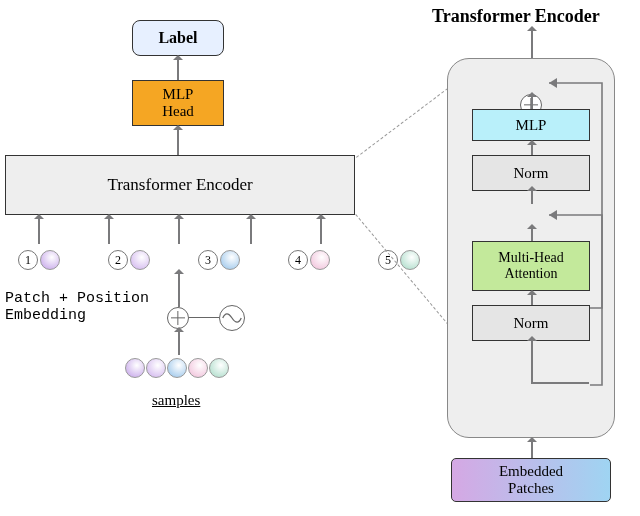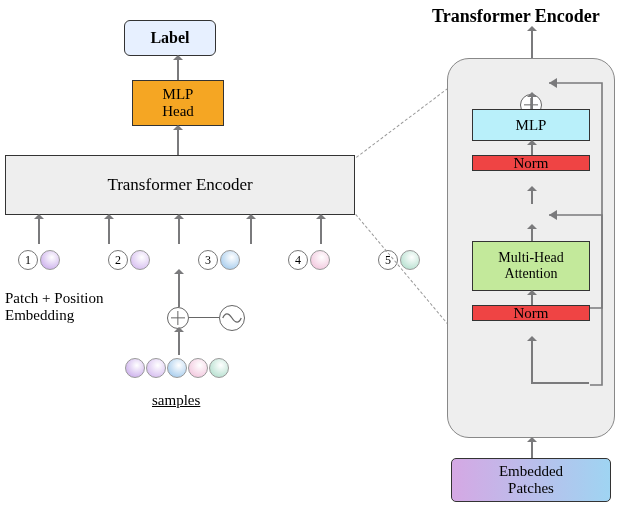--- a/index.html
+++ b/index.html
@@ -42,21 +42,21 @@
   }
 
   
   .detail-panel {
     width: 168px; height: 380px;
     background: #eee;
     border: 1px solid #888;
     border-radius: 22px;
   }
   .mlp-box   { width:118px; height:32px; background:#b9f0fa; font-size:15px;}
-  .norm-box  { width:118px; height:16px; background:#ef4444; font-size:15px;justify-content:center;}
+  .norm-box  { width:118px; height:36px; background:#e5e5e5; font-size:15px;justify-content:center;}
   .att-box   { width:118px; height:50px; background:#c3e99b; font-size:14px; line-height:1.15;}
   .patches-box{
     width:160px; height:44px;
     border-radius:5px;
     background: linear-gradient(90deg,#d5a8e4 0%, #9fd4f2 100%);
     border:1px solid #333;
     font-size:15px;
     line-height:1.15;
     text-align:center;
     display:flex; align-items:center; justify-content:center;
@@ -108,21 +108,21 @@
   .pg5{background:radial-gradient(circle at 60% 35%, #fff 0%, #b7e0d0 80%);}
 
   .caption{ font-size:15px; }
 
   
   .dash{position:absolute;border-top:1.5px dashed #9a9a9a;transform-origin:0 0;}
 </style>
 </head>
 <body>
 
-<div class="abs box label-box" style="left:124px; top:20px;">
+<div class="abs box label-box" style="left:132px; top:20px;border-radius:8px;">
   <span>Label</span>
 </div>
 
 <div class="arrow-v" style="left:177px; top:57px; height:23px;"></div>
 
 <div class="abs box mlp-head-box" style="left:132px; top:80px; white-space:pre;">
   <span>MLP
 Head</span>
 </div>
 
@@ -164,21 +164,21 @@
     <div class="patch-circle pg4"></div>
   </div>
   <div style="display:flex;align-items:center;gap:2px;">
     <div class="num-circle">
         <span>5</span>
       </div>
     <div class="patch-circle pg5"></div>
   </div>
 </div>
 
-<div class="abs caption" style="left:5px; top:290px; white-space:pre;">Patch + Position
+<div class="abs caption" style="left:5px; top:290px; white-space:pre;font-family:Liberation Mono, monospace;">Patch + Position
 Embedding</div>
 
 <div class="arrow-v" style="left:178px; top:271px; height:36px;"></div>
 
 <div class="abs oplus" style="left:167px; top:307px;"></div>
 <div class="abs" style="left:189px; top:317px; width:30px; height:1.3px; background:#666;"></div>
 <div class="abs sine-circle" style="left:219px; top:305px;">
   <svg viewBox="0 0 26 26" style="width:100%;height:100%;display:block;">
     <path d="M3 13 Q7 4 13 13 Q19 22 23 13" fill="none" stroke="#666" stroke-width="1.4"></path>
   </svg>

